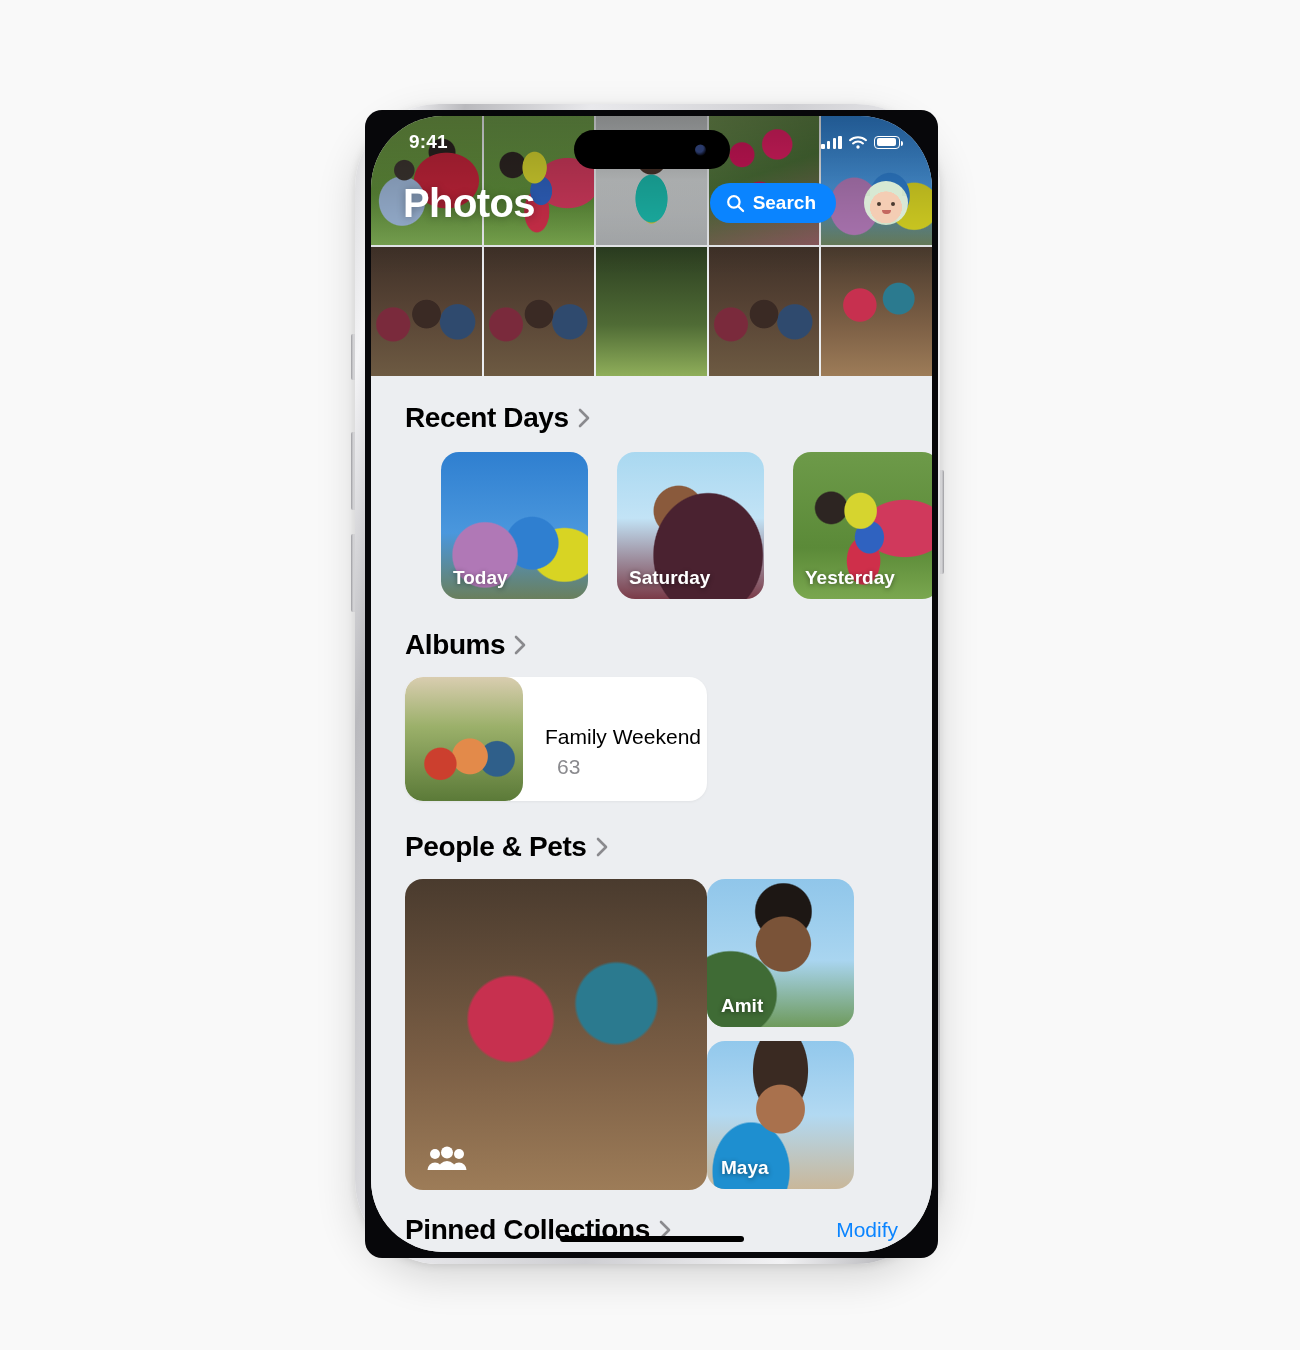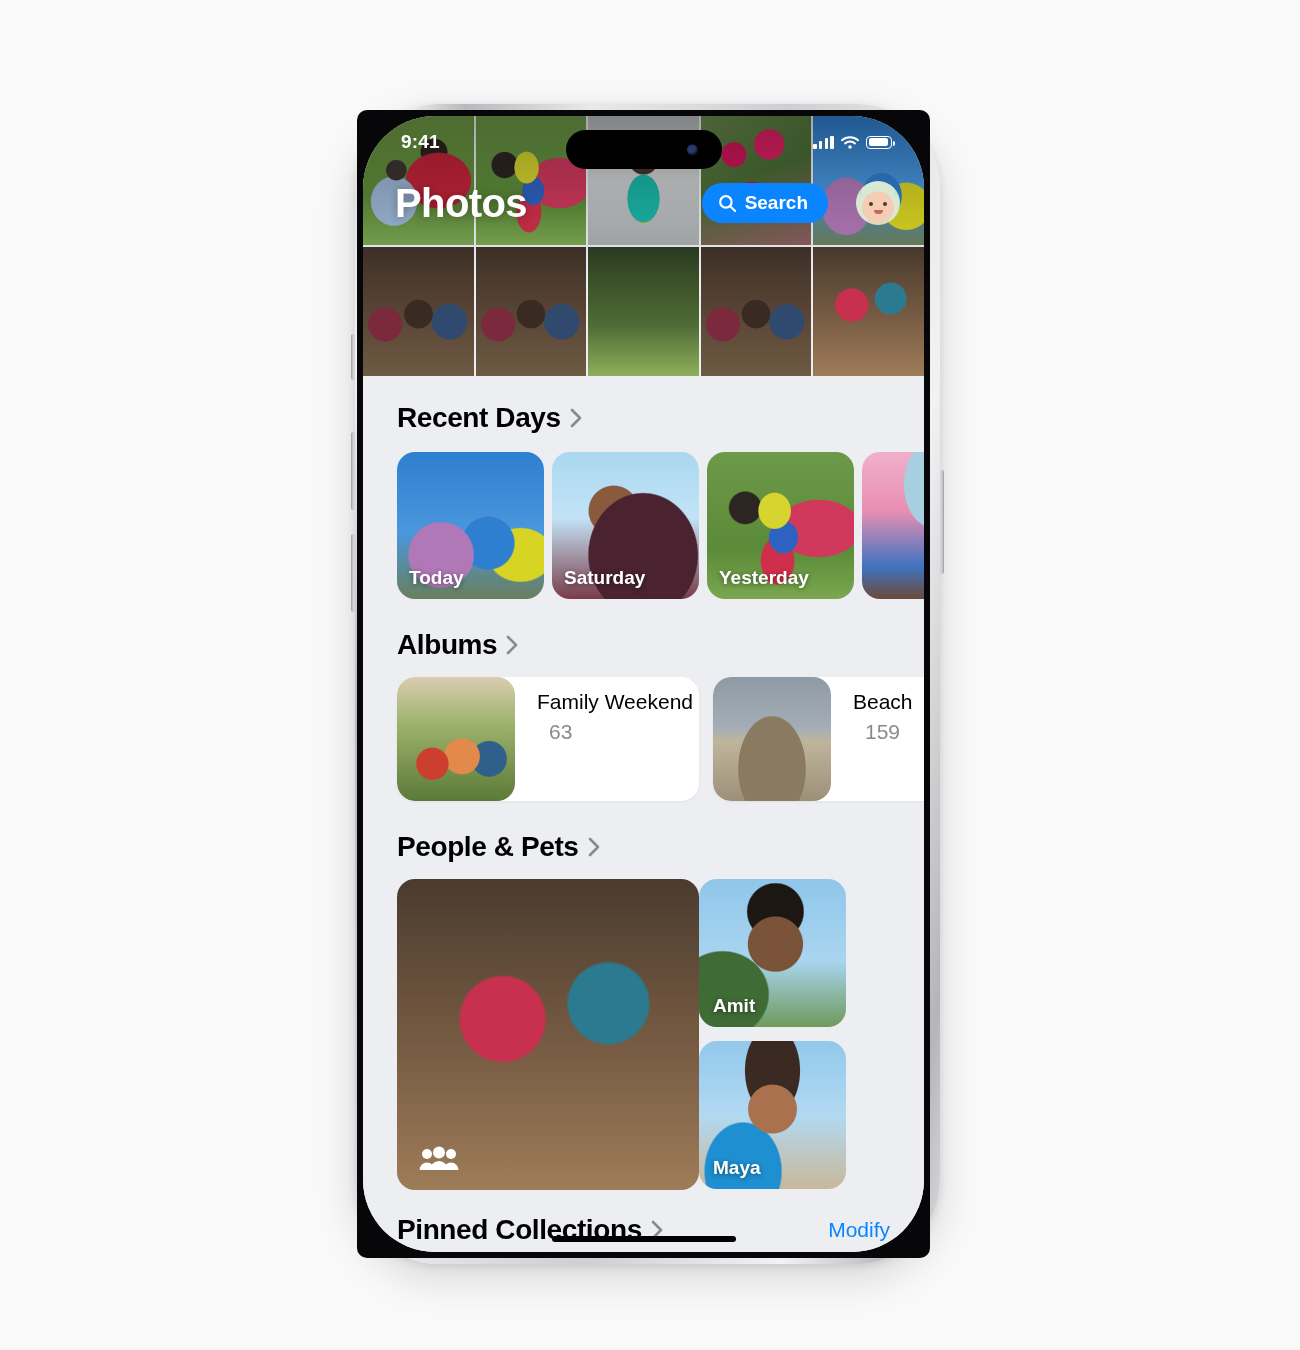--- a/index.html
+++ b/index.html
@@ -15,23 +15,23 @@
 
   .device {
     position: absolute;
     left: 355px; top: 104px;
     width: 585px; height: 1160px;
     border-radius: 84px;
     background: linear-gradient(100deg,#d8d8da 0%, #f4f4f6 6%, #b9b9bd 14%, #e9e9ec 30%, #cfcfd3 55%, #f2f2f4 80%, #b5b5b9 94%, #dcdce0 100%);
     box-shadow: 0 14px 40px rgba(0,0,0,0.14), 0 2px 8px rgba(0,0,0,0.10);
   }
   .device-bezel {
-    position: absolute; left: 2px; top: 6px;
+    position: absolute; left: 10px; top: 6px;
     width: 573px; height: 1148px;
-    border-radius: 10px;
+    border-radius: 17px;
     background: #07070a;
   }
   .screen {
     position: absolute; left: 6px; top: 6px;
     width: 561px; height: 1136px;
     border-radius: 72px;
     overflow: hidden;
     background: #eceef1;
   }
 
@@ -201,41 +201,41 @@
     display: flex; align-items: center; justify-content: space-between;
     padding: 0 34px;
   }
   .sh-left { display:flex; align-items:center; gap: 9px; }
   .sh-title { font-size: 28px; font-weight: 700; color:#000; letter-spacing:-0.4px; }
   .chev { width: 13px; height: 20px; flex-shrink: 0; }
   .chev path { stroke:#8a8a8e; stroke-width:2.6; fill:none; stroke-linecap:round; stroke-linejoin:round; }
   .sh-action { font-size: 21px; color:#0a84ff; }
 
   
-  .recent-row { display:flex; gap: 8px; padding: 0 16px 0 34px; margin-top: 18px; }
+  .recent-row { display:flex; gap: 29px; padding: 0 16px 0 34px; margin-top: 18px; margin-left: 36px; }
   .day-tile {
     width: 147px; height: 147px; border-radius: 18px; overflow:hidden;
     position: relative; flex-shrink: 0;
   }
   .day-tile .lbl {
     position:absolute; left: 12px; bottom: 10px;
     color:#fff; font-size: 19px; font-weight: 700;
     text-shadow: 0 1px 5px rgba(0,0,0,.45);
   }
 
   
   .albums-row { display:flex; gap: 14px; padding: 0 0 0 34px; margin-top: 16px; }
   .album-card {
     display:flex; align-items:stretch;
     background:#fff; border-radius: 18px; overflow:hidden;
     height: 124px; width: 302px; flex-shrink: 0;
     box-shadow: 0 1px 3px rgba(0,0,0,0.05);
   }
   .album-thumb { width: 118px; border-radius: 18px; flex-shrink:0; }
-  .album-meta { padding: 13px 0 0 22px; }
+  .album-meta { padding: 48px 0 0 22px; }
   .album-name { font-size: 21px; color:#000; white-space:nowrap; }
   .album-count { font-size: 21px; color:#8a8a8e; margin-top: 6px; margin-left: 12px; }
 
   
   .pp-row { display:flex; gap: 0; padding: 0 0 0 34px; margin-top: 16px; }
   .pp-big {
     width: 302px; height: 311px; border-radius: 18px; position:relative; overflow:hidden; flex-shrink:0;
   }
   .pp-big .group-icon { position:absolute; left: 22px; bottom: 18px; }
   .pp-col { display:flex; flex-direction:column; gap: 14px; flex-shrink:0; }
@@ -382,27 +382,20 @@
             </div>
           </div>
           <div class="albums-row">
             <div class="album-card">
               <div class="album-thumb ph-field"></div>
               <div class="album-meta">
                 <div class="album-name">Family Weekend</div>
                 <div class="album-count">63</div>
               </div>
             </div>
-            <div class="album-card">
-              <div class="album-thumb ph-beach"></div>
-              <div class="album-meta">
-                <div class="album-name">Beach</div>
-                <div class="album-count">159</div>
-              </div>
-            </div>
           </div>
 
           <div class="sec-sp-3"></div>
 
           <div class="section-head">
             <div class="sh-left">
               <span class="sh-title">People &amp; Pets</span>
               <svg class="chev" viewBox="0 0 13 20">
                   <path d="M2 2 L10 10 L2 18"></path>
                 </svg>

